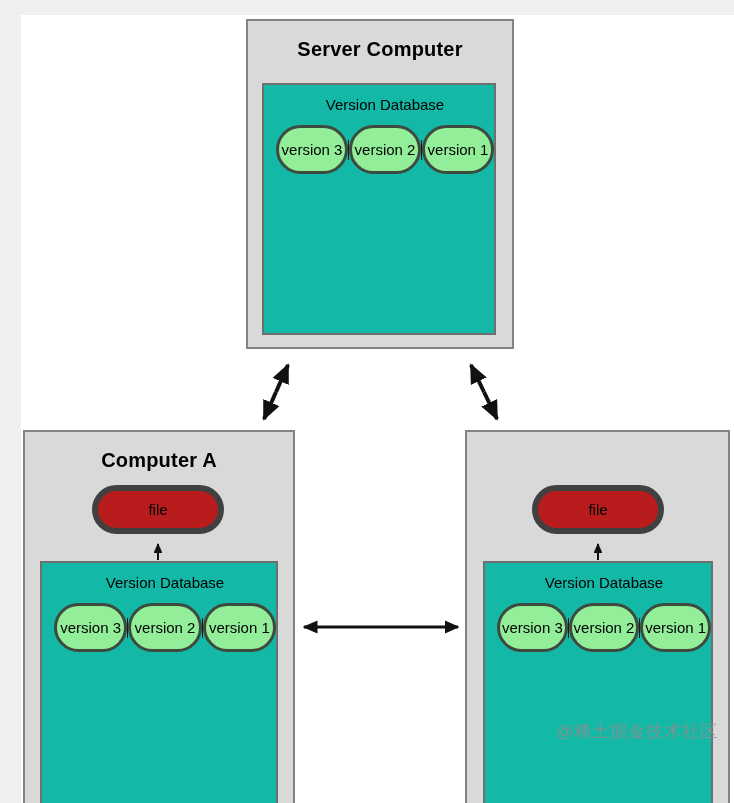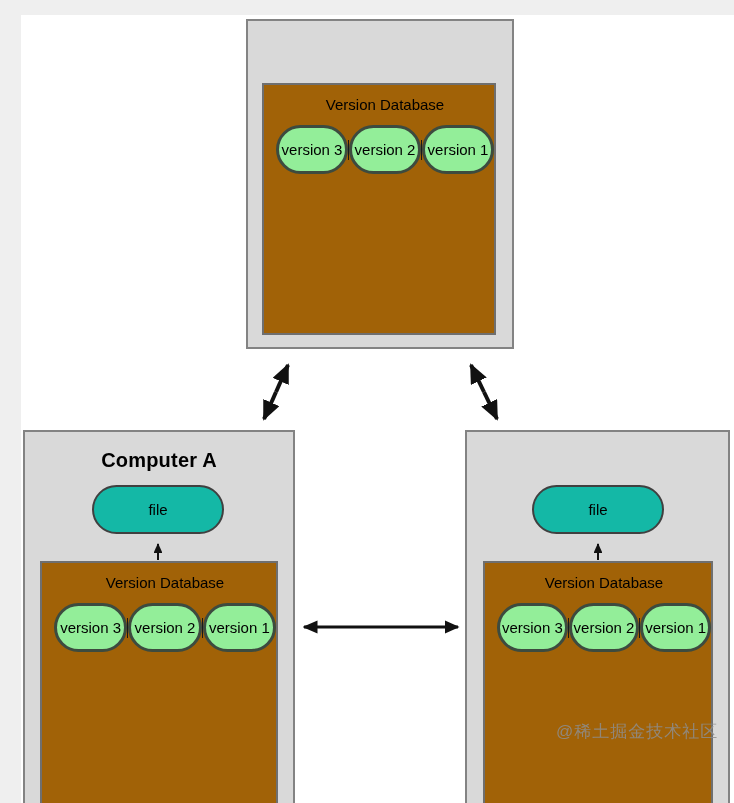--- a/index.html
+++ b/index.html
@@ -31,21 +31,21 @@
   }
   .machine-title {
     text-align: center;
     font-weight: bold;
     font-size: 20px;
     padding-top: 17px;
     letter-spacing: 0.2px;
   }
   .db-box {
     position: absolute;
-    background: #a16207;
+    background: #14b8a6;
     border: 2px solid #6f6f6f;
     box-sizing: border-box;
     padding-left: 12px;
   }
   .db-label {
     text-align: center;
     font-size: 15px;
     margin-top: 11px;
   }
   .pill-stack {
@@ -61,22 +61,22 @@
     display: flex;
     align-items: center;
     justify-content: center;
     font-size: 15px;
   }
   .pill.green {
     background: #93ee99;
     border: 3px solid #3d4b3f;
   }
   .pill.blue {
-    background: #14b8a6;
-    border: 2px solid #404040;
+    background: #b91c1c;
+    border: 6px solid #404040;
     position: absolute;
   }
   .connector {
     width: 2px;
     height: 20px;
     background: #1a1a1a;
   }
   .arrow-layer {
     position: absolute;
     left: 0;
@@ -98,20 +98,21 @@
     white-space: nowrap;
   }
 </style>
 </head>
 <body>
 
 <div class="canvas">
   <div class="white-panel"></div>
 
   <div class="machine" style="left:246px; top:19px; width:268px; height:330px;">
+    <div class="machine-title">Server Computer</div>
     <div class="db-box" style="left:14px; top:62px; width:234px; height:252px;">
       <div class="db-label">Version Database</div>
       <div class="pill-stack">
         <div class="pill green">version 3</div>
         <div class="connector"></div>
         <div class="pill green">version 2</div>
         <div class="connector"></div>
         <div class="pill green">version 1</div>
       </div>
     </div>

